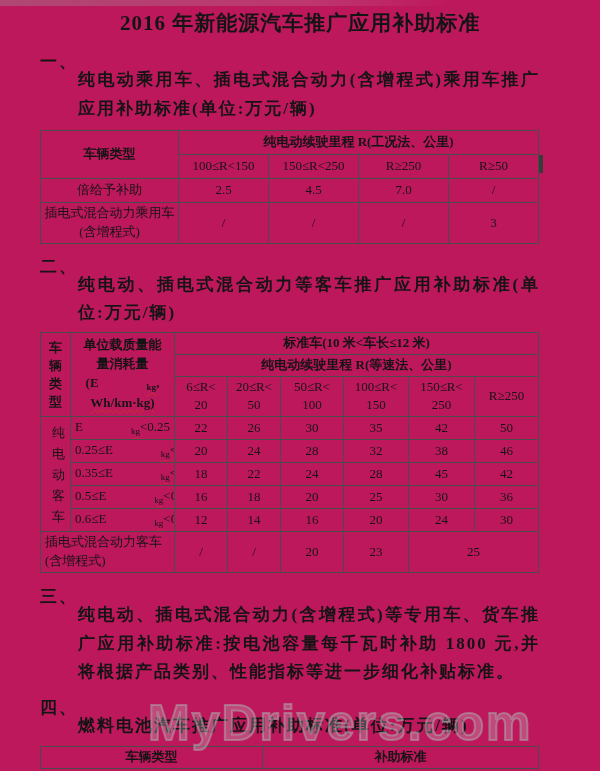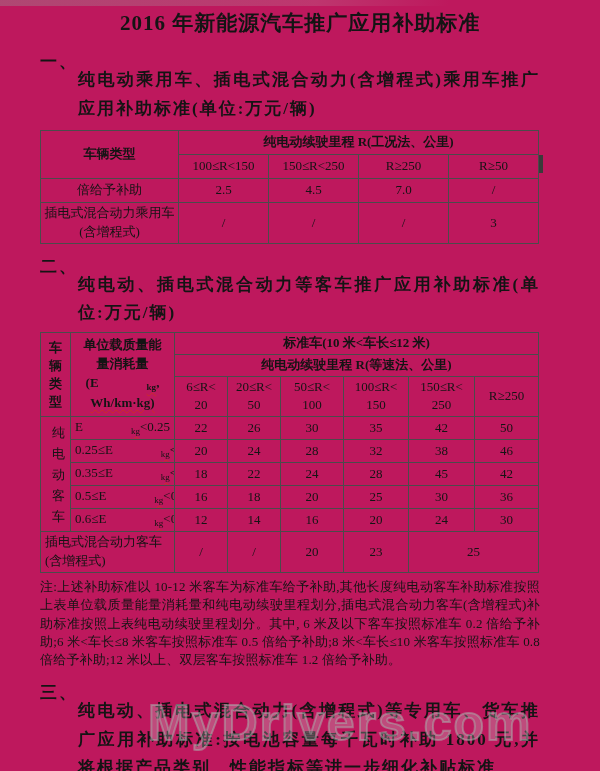--- a/index.html
+++ b/index.html
@@ -197,21 +197,20 @@
         <td colspan="2" class="lbl two-line">插电式混合动力客车(含增程式)</td>
         <td>/</td>
         <td>/</td>
         <td>20</td>
         <td>23</td>
         <td colspan="2">25</td>
       </tr>
     </tbody>
       </table>
 
-    <div class="note">注:上述补助标准以 10-12 米客车为标准车给予补助,其他长度纯电动客车补助标准按照上表单位载质量能量消耗量和纯电动续驶里程划分,插电式混合动力客车(含增程式)补助标准按照上表纯电动续驶里程划分。其中, 6 米及以下客车按照标准车 0.2 倍给予补助;6 米&lt;车长≤8 米客车按照标准车 0.5 倍给予补助;8 米&lt;车长≤10 米客车按照标准车 0.8 倍给予补助;12 米以上、双层客车按照标准车 1.2 倍给予补助。</div>
 
     <div class="sec m-s3">
       <span class="num">三、</span>
       <span class="txt">纯电动、插电式混合动力(含增程式)等专用车、货车推广应用补助标准:按电池容量每千瓦时补助 1800 元,并将根据产品类别、性能指标等进一步细化补贴标准。</span>
     </div>
 
     <div class="sec m-s4">
       <span class="num">四、</span>
       <span class="txt">燃料电池汽车推广应用补助标准(单位:万元/辆)</span>
     </div>

